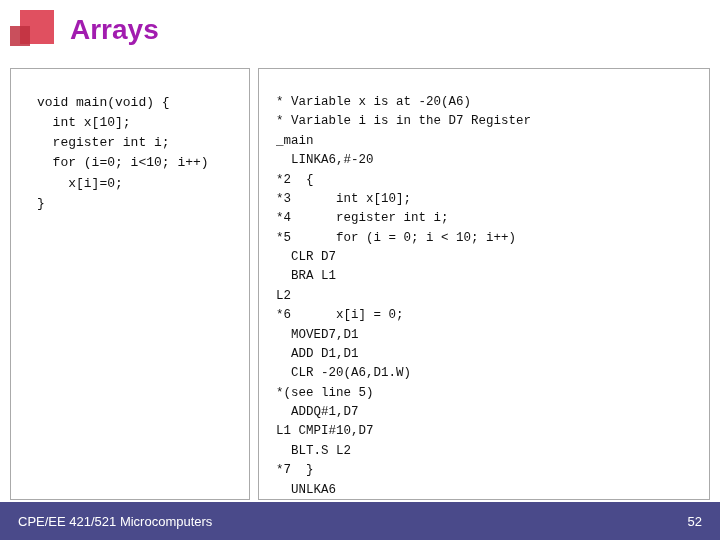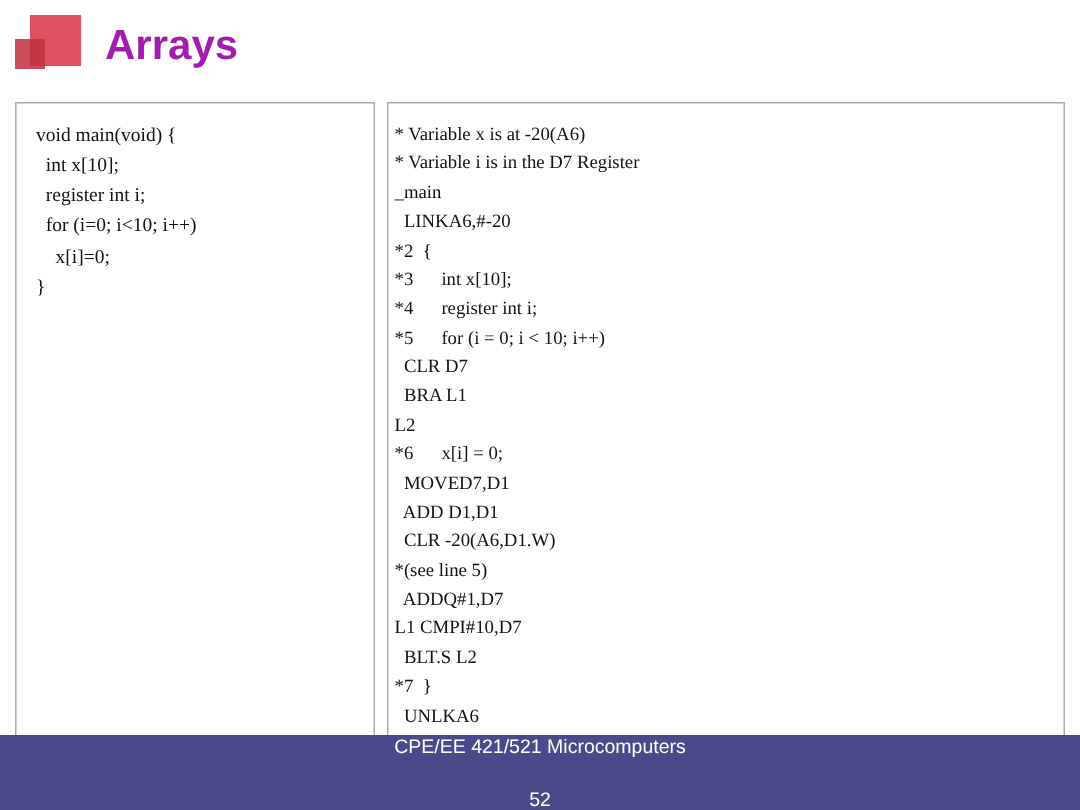--- a/index.html
+++ b/index.html
@@ -78,42 +78,41 @@
       line-height: 1.55;
       color: #111;
     }
 
     
     .footer {
       position: absolute;
       bottom: 0;
       left: 0;
       right: 0;
-      height: 50px;
+      height: 38px;
       background: #4a4a8a;
       display: flex;
       align-items: center;
       justify-content: space-between;
       padding: 0 18px;
-      flex-direction: column;
     }
     .footer-label {
       color: #fff;
       font-size: 13px;
     }
     .footer-page {
       color: #fff;
       font-size: 13px;
     }
 
     pre {
-      font-family: Liberation Serif, serif;
+      font-family: Liberation Mono, monospace;
       font-size: inherit;
       white-space: pre;
-      margin: 3px;
+      margin: 16px;
       line-height: inherit;
     }
   </style>
 </head>
 <body>
 
 <div class="deco-squares">
   <div class="deco-sq1"></div>
   <div class="deco-sq2"></div>
 </div>

